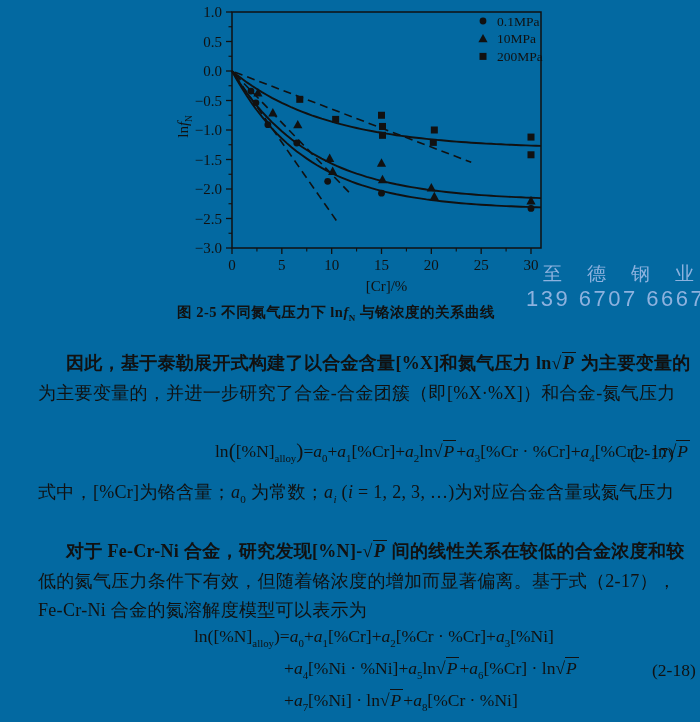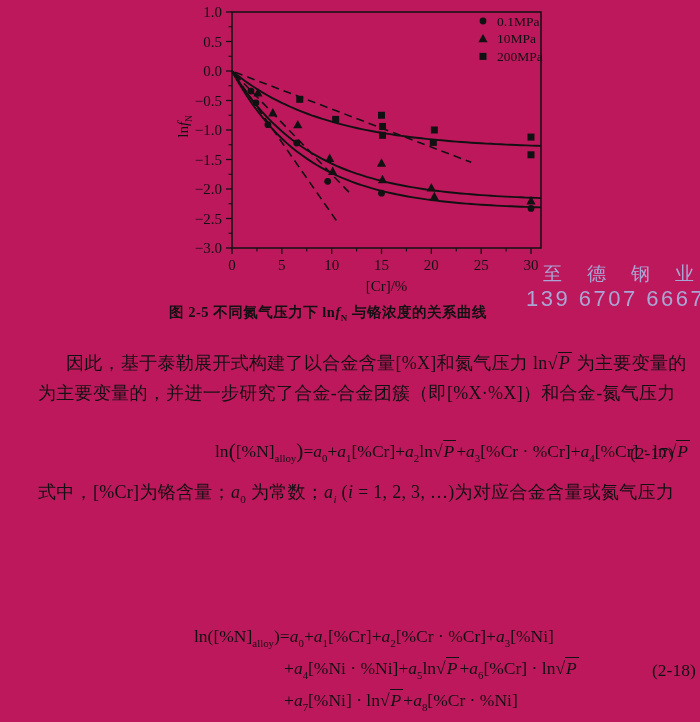--- a/index.html
+++ b/index.html
@@ -1,39 +1,39 @@
 <!DOCTYPE html>
 <html><head>
 <meta charset="utf-8">
 <style>
   html,body{margin:0;padding:0;background:#e8e8e8;}
   .page{
     position:relative;width:700px;height:722px;margin:0 auto;
-    background:#be185d;color:#111;overflow:hidden;
+    background:#0369a1;color:#111;overflow:hidden;
     font-family:"Liberation Serif","DejaVu Serif",serif;
   }
   .line{white-space:nowrap;}
   .para{position:absolute;font-size:18px;line-height:29.5px;letter-spacing:.3px;}
-  .para.indent-first .line:first-child{text-indent:28px;}
+  .para.indent-first .line:first-child{text-indent:28px;font-weight:bold;}
   .eq{position:absolute;font-size:17.5px;}
   #eq17{top:436px;left:0;width:700px;line-height:30px;}
   #eq17 .line{margin-left:215px;}
   #eq17 .eq-num{position:absolute;left:630px;top:2px;}
   #eq18{top:620px;left:0;width:700px;line-height:32px;margin-left:32px;}
   #eq18 .line:first-child{margin-left:162px;}
   #eq18 .line{margin-left:252px;}
   #eq18 .eq-num{position:absolute;left:620px;top:34px;}
   sub{font-size:.62em;line-height:0;}
   .it{font-style:italic;}
   .big{font-size:122%;line-height:0;vertical-align:-1px;}
   .sqrt{white-space:nowrap;}
   .sqrt .bar{border-top:1.4px solid #111;font-style:italic;padding:0 2px 0 1px;}
   .caption{
     position:absolute;top:303px;left:0;width:656px;text-align:center;
-    font-size:14.5px;font-weight:bold;letter-spacing:.5px;
+    font-size:14.5px;font-weight:bold;letter-spacing:.5px;padding-left:8px;
   }
   .ylabel{
     position:absolute;top:118px;left:155px;width:56px;text-align:center;
     font-size:15px;transform:rotate(-90deg);
   }
   .wm{font-family:"Liberation Sans","DejaVu Sans",sans-serif;opacity:.85;}
   .wm1{position:absolute;top:261px;left:543px;font-size:19px;letter-spacing:25px;white-space:nowrap;}
   .wm2{position:absolute;top:286px;left:526px;font-size:22px;letter-spacing:2.5px;white-space:nowrap;}
   #chart-host{position:absolute;top:0;left:0;width:700px;height:300px;}
 </style>
@@ -148,20 +148,25 @@
     <div>
         <div class="line"><span>ln</span><span class="big">(</span><span>[%N]</span><sub>alloy</sub><span class="big">)</span><span>=</span><span class="it">a</span><sub>0</sub><span>+</span><span class="it">a</span><sub>1</sub><span>[%Cr]+</span><span class="it">a</span><sub>2</sub><span>ln</span><span class="sqrt"><span>√</span><span class="bar">P</span></span><span>+</span><span class="it">a</span><sub>3</sub><span>[%Cr · %Cr]+</span><span class="it">a</span><sub>4</sub><span>[%Cr] · ln</span><span class="sqrt"><span>√</span><span class="bar">P</span></span></div>
       </div>
     <span class="eq-num">(2-17)</span>
   </div>
 
   <div class="para" style="top:478px;left:38px;width:644px;">
       <div class="line"><span>式中，[%Cr]为铬含量；</span><span class="it">a</span><sub>0</sub><span> 为常数；</span><span class="it">a</span><sub class="it">i</sub><span> (</span><span class="it">i</span><span> = 1, 2, 3, …)为对应合金含量或氮气压力</span></div>
     </div>
 
+  <div class="para indent-first" style="top:537px;left:38px;width:644px;">
+      <div class="line"><span>对于 Fe-Cr-Ni 合金，研究发现[%N]-</span><span class="sqrt"><span>√</span><span class="bar">P</span></span><span> 间的线性关系在较低的合金浓度和较</span></div>
+      <div class="line"><span>低的氮气压力条件下有效，但随着铬浓度的增加而显著偏离。基于式（2-17），</span></div>
+      <div class="line"><span>Fe-Cr-Ni 合金的氮溶解度模型可以表示为</span></div>
+    </div>
 
   <div class="eq" id="eq18">
     <div>
         <div class="line"><span>ln([%N]</span><sub>alloy</sub><span>)=</span><span class="it">a</span><sub>0</sub><span>+</span><span class="it">a</span><sub>1</sub><span>[%Cr]+</span><span class="it">a</span><sub>2</sub><span>[%Cr · %Cr]+</span><span class="it">a</span><sub>3</sub><span>[%Ni]</span></div>
         <div class="line"><span>+</span><span class="it">a</span><sub>4</sub><span>[%Ni · %Ni]+</span><span class="it">a</span><sub>5</sub><span>ln</span><span class="sqrt"><span>√</span><span class="bar">P</span></span><span>+</span><span class="it">a</span><sub>6</sub><span>[%Cr] · ln</span><span class="sqrt"><span>√</span><span class="bar">P</span></span></div>
         <div class="line"><span>+</span><span class="it">a</span><sub>7</sub><span>[%Ni] · ln</span><span class="sqrt"><span>√</span><span class="bar">P</span></span><span>+</span><span class="it">a</span><sub>8</sub><span>[%Cr · %Ni]</span></div>
       </div>
     <span class="eq-num">(2-18)</span>
   </div>
 

